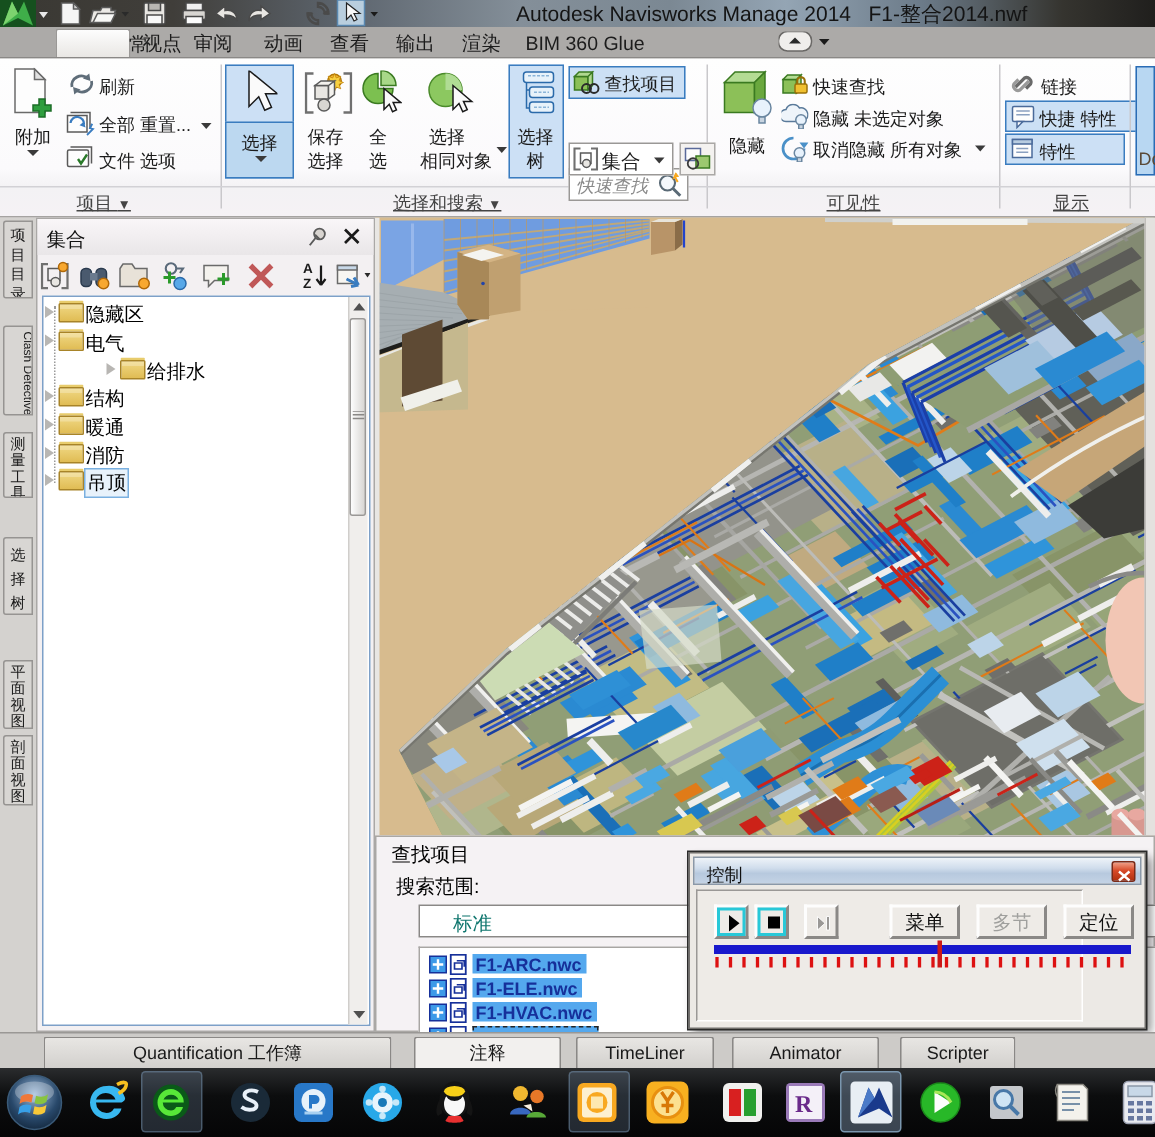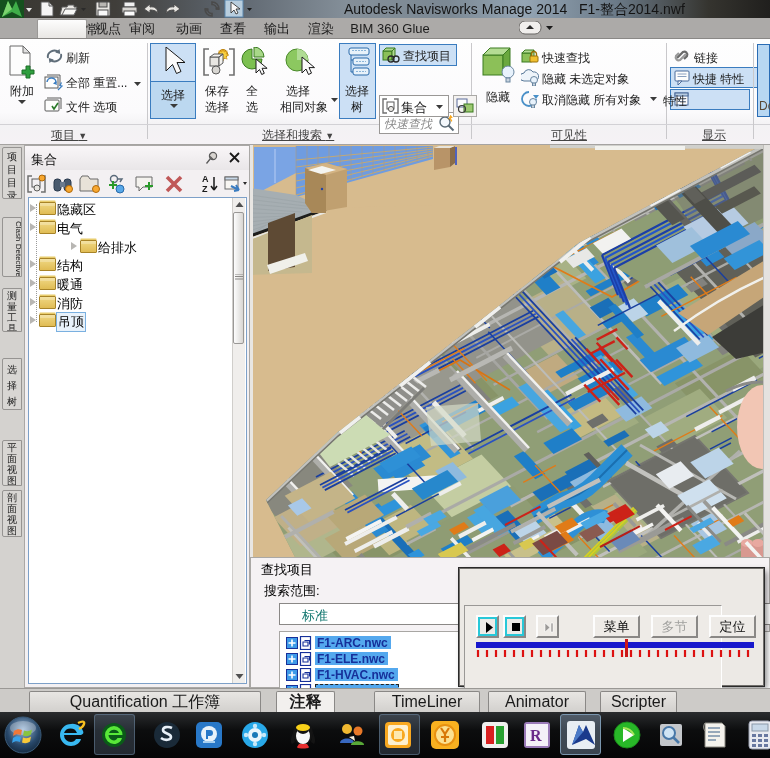--- a/index.html
+++ b/index.html
@@ -46,35 +46,35 @@
   background:linear-gradient(#f0d884,#e0bc54); border:1px solid #a88428; border-radius:1px;
   box-shadow:inset 0 3px 0 rgba(255,255,255,0.25), 0 -2px 0 -0.5px #e8cc6c; }
 
 #viewport { position:absolute; left:250px; top:145px; width:520px; height:412px; background:#d7bb8e; overflow:hidden; }
 #vtooltip { position:absolute; left:33px; top:353px; width:233px; height:23px; background:rgba(96,104,98,0.72);
   border:1px solid #b8bcb8; color:#f2f2f0; font-size:13px; line-height:21px; padding-left:8px; white-space:nowrap; }
 
 #findpanel { position:absolute; left:250px; top:557px; width:520px; height:131px; background:#f5f2f4; border:1px solid #aaa8a5; }
 
 #bottomtabs { position:absolute; left:0; top:688px; width:770px; height:24px; background:#cdcbc8; border-top:1px solid #9a9895;}
-.btab { position:absolute; top:2px; height:21px; background:linear-gradient(#e8e6e3,#d2d0cd); border:1px solid #8a8886; border-bottom:none; font-size:16px; color:#1a1a1a; text-align:center; line-height:20px; border-radius:2px 2px 0 0;}
+.btab { position:absolute; top:2px; height:21px; background:linear-gradient(#e8e6e3,#d2d0cd); border:1px solid #8a8886; border-bottom:none; font-size:12px; color:#1a1a1a; text-align:center; line-height:20px; border-radius:2px 2px 0 0;}
 .btab.active { background:#f2f0ee; }
 
 #taskbar { position:absolute; left:0; top:712px; width:770px; height:46px; background:linear-gradient(#2a2c2e,#0c0d0e 40%,#050506); }
 .tbbox { position:absolute; top:2px; width:41px; height:41px; border-radius:3px;
   background:rgba(140,170,200,0.22); border:1px solid rgba(120,150,180,0.45); }
 
 
 #ctrl { position:absolute; left:459px; top:568px; width:305px; height:118px; background:#ece9e5;
   border:1px solid #716f6c; outline:1px solid #2a2a2a; box-shadow:3px 3px 6px rgba(0,0,0,0.45); }
 #ctrltitle { position:absolute; left:2px; top:2px; width:299px; height:19px;
   background:linear-gradient(#eef3f9 0%,#d0ddec 40%,#b7c9de 60%,#c4d3e5 100%); border:1px solid #8a98a8;}
 #ctrlx { position:absolute; right:3px; top:2px; width:16px; height:14px; text-align:center;
   background:linear-gradient(#f0a088,#d84a28 45%,#b03010); border:1px solid #7a2a18; border-radius:2px; }
-#ctrlinner { position:absolute; left:4px; top:36px; width:258px; height:88px; background:#eeebe7;
+#ctrlinner { position:absolute; left:4px; top:24px; width:258px; height:88px; background:#eeebe7;
   border-top:1px solid #9a9896; border-left:1px solid #9a9896; border-right:1px solid #fff; border-bottom:1px solid #fff; }
 .cbtn { position:absolute; background:#eeebe7; border-top:2px solid #fdfdfd; border-left:2px solid #fdfdfd;
   border-right:2px solid #8a8886; border-bottom:2px solid #8a8886; }
 .cbtn .cyan { position:absolute; left:0px; top:0px; right:0px; bottom:0px; border:2px solid #28c8d8; }
 .ctext { width:47px; height:23px; font-size:13px; color:#101010; text-align:center; line-height:20px; }
 .fitem { position:absolute; left:6px; height:15px; }
 .fitem .fic { position:absolute; left:0; top:0; }
 .fitem .ftx { position:absolute; left:29px; top:0px; font-size:12px; font-weight:bold; color:#16309a;
   background:#54a8ee; padding:0 3px 1px 2px; white-space:nowrap; display:inline-block; height:13px; }
 </style>
@@ -311,21 +311,21 @@
       <path d="M4 11 l0 4 4 -4 z" fill="#fdfdfd" stroke="#4a6a9a"></path>
       <path d="M3.5 4 h9 M3.5 6.5 h9" stroke="#8aa0c0"></path>
     </svg>
     <div class="ribtext" style="left:693px;top:32px;">快捷 特性</div>
     <div class="bluebtn" style="left:670px;top:50px;width:80px;height:21px;"></div>
     <svg class="abs" style="left:674px;top:53px" width="17" height="16" viewBox="0 0 17 16">
       <rect x="1" y="1" width="13" height="12" fill="#fdfdfd" stroke="#4a6a9a"></rect>
       <rect x="1" y="1" width="13" height="3" fill="#b8cce0" stroke="#4a6a9a"></rect>
       <path d="M3.5 7 h8 M3.5 9.5 h8" stroke="#8aa0c0"></path>
     </svg>
-    <div class="ribtext" style="left:663px;top:54px;">特性</div>
+    <div class="ribtext" style="left:693px;top:54px;">特性</div>
     <div class="rsep" style="left:753px"></div>
     <div class="bluebtn" style="left:757px;top:5px;width:13px;height:73px;background:#b8d7f2;border-color:#2a6cb5;"></div>
     <div class="ribtext" style="left:759px;top:60px;color:#5a4a38;">Do</div>
 
     <div class="rlabel" style="left:51px;top:88px;">项目 <span style="font-size:9px;">▼</span></div>
     <div class="rlabel" style="left:262px;top:88px;">选择和搜索 <span style="font-size:9px;">▼</span></div>
     <div class="rlabel" style="left:551px;top:88px;">可见性</div>
     <div class="rlabel" style="left:702px;top:88px;">显示</div>
   </div>
   <div id="leftstrip">
@@ -1034,20 +1034,26 @@
           <svg class="fic" width="26" height="14" viewBox="0 0 26 14">
             <rect x="0.5" y="1.5" width="11" height="11" fill="#3d9ae8" stroke="#16309a"></rect>
             <path d="M2.5 7 h7 M6 3.5 v7" stroke="#fff" stroke-width="1.6"></path>
             <rect x="14.5" y="0.5" width="10" height="13" fill="#fff" stroke="#16309a" stroke-width="1.2"></rect>
           </svg>
           <span class="ftx" style="width:84px;border:1px dashed #222;background:#54a8ee;">&nbsp;</span>
         </div>
     </div>
   </div>
   <div id="ctrl">
+    <div id="ctrltitle">
+      <span style="position:absolute;left:8px;top:3px;font-size:12px;color:#101010;">控制</span>
+      <div id="ctrlx"><svg width="9" height="8" viewBox="0 0 9 8">
+            <path d="M1 1 l7 6 M8 1 l-7 6" stroke="#fff" stroke-width="1.6"></path>
+          </svg></div>
+    </div>
     <div id="ctrlinner">
       <div class="cbtn" style="left:11px;top:9px;width:23px;height:23px;">
           <div class="cyan"></div>
           <svg width="21" height="21" viewBox="0 0 21 21" style="position:absolute;left:0;top:0">
             <path d="M8 5 l7 5.5 -7 5.5 z" fill="#000"></path>
           </svg>
         </div>
       <div class="cbtn" style="left:38px;top:9px;width:23px;height:23px;">
           <div class="cyan"></div>
           <svg width="21" height="21" viewBox="0 0 21 21" style="position:absolute;left:0;top:0">
@@ -1096,22 +1102,22 @@
             <line x1="245" y1="0" x2="245" y2="7"></line>
             <line x1="254" y1="0" x2="254" y2="7"></line>
             <line x1="263" y1="0" x2="263" y2="7"></line>
             <line x1="272" y1="0" x2="272" y2="7"></line>
           </g>
       </svg>
     </div>
   </div>
   <div id="bottomtabs">
     <div class="btab" style="left:29px;width:232px;">Quantification 工作簿</div>
-    <div class="btab active" style="left:276px;width:59px;font-weight:bold;">注释</div>
-    <div class="btab" style="left:374px;width:106px;text-align:center;">TimeLiner</div>
+    <div class="btab active" style="left:276px;width:98px;">注释</div>
+    <div class="btab" style="left:384px;width:92px;text-align:center;">TimeLiner</div>
     <div class="btab" style="left:488px;width:98px;">Animator</div>
     <div class="btab" style="left:600px;width:77px;">Scripter</div>
   </div>
   <div id="taskbar">
     <svg style="position:absolute;left:3px;top:3px" width="40" height="40" viewBox="0 0 40 40">
       <defs>
           <radialGradient id="orb" cx="0.5" cy="0.35" r="0.8">
             <stop offset="0" stop-color="#9ab8d8"></stop>
             <stop offset="0.55" stop-color="#28486a"></stop>
             <stop offset="1" stop-color="#0a1828"></stop>

